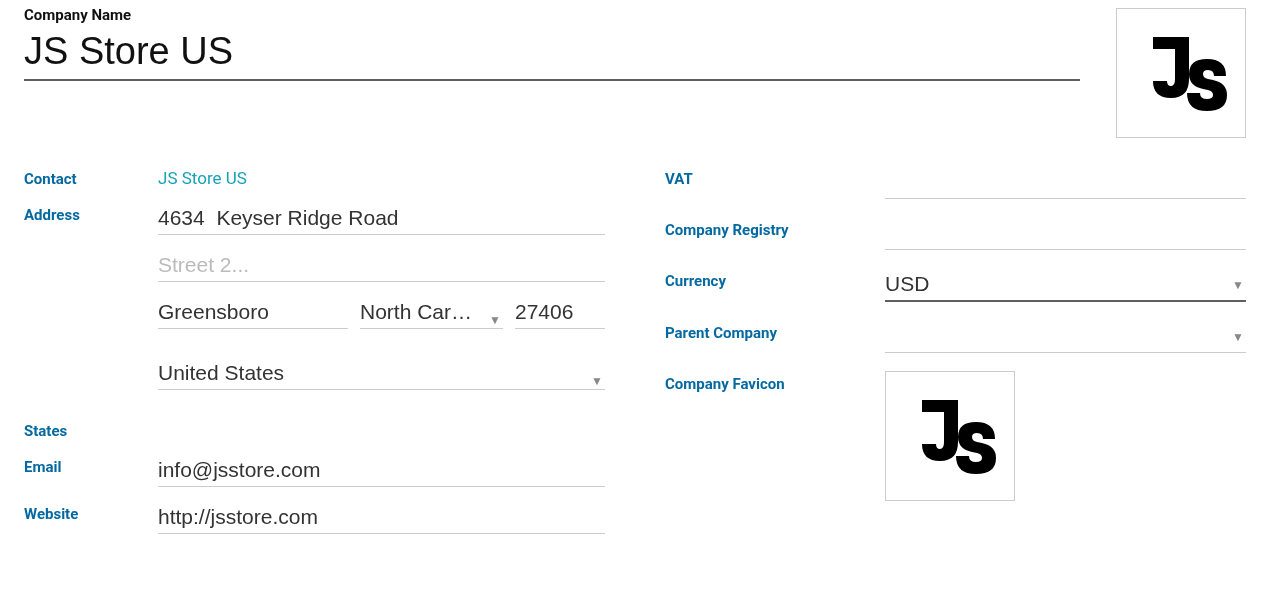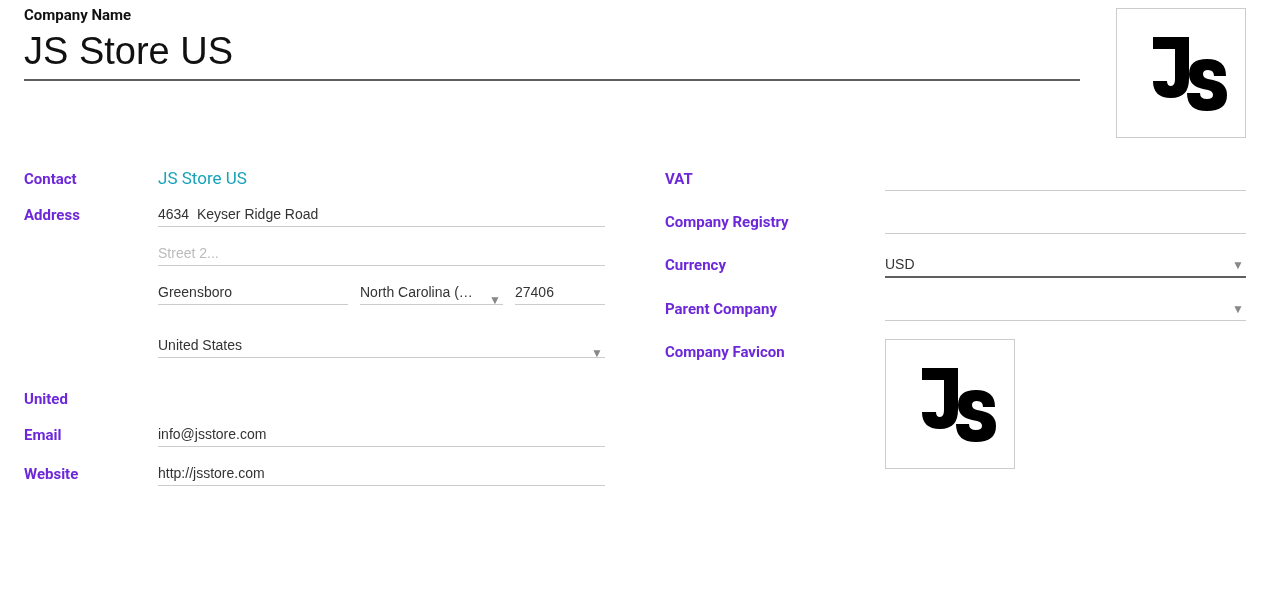--- a/index.html
+++ b/index.html
@@ -89,36 +89,36 @@
 }
 .row {
   display: flex;
   align-items: flex-start;
   margin-bottom: 14px;
 }
 .row-label {
   width: 134px;
   font-size: 15px;
   font-weight: 700;
-  color: #6d28d9;
+  color: #0369a1;
   padding-top: 4px;
 }
 .row-content {
   flex: 1;
 }
 .link-value {
   color: #17a2b8;
   font-size: 17px;
   cursor: pointer;
   display: inline-block;
   padding-top: 2px;
 }
 .field {
   width: 100%;
-  font-size: 14px;
+  font-size: 21px;
   color: #333;
   border: none;
   border-bottom: 1px solid #ccc;
   background: transparent;
   outline: none;
   padding: 4px 0;
 }
 .field::placeholder {
   color: #bbb;
 }
@@ -223,21 +223,21 @@
             <input class="field zip" type="text" value="27406" style="">
           </div>
           <div class="select-wrap" style="margin-bottom:0;">
             <input class="field" type="text" value="United States" style="">
             <span class="caret">▼</span>
           </div>
         </div>
       </div>
 
       <div class="row">
-        <div class="row-label">United</div>
+        <div class="row-label">States</div>
       </div>
 
       <div class="row">
         <div class="row-label">Email</div>
         <div class="row-content">
           <input class="field" type="text" value="info@jsstore.com" style="">
         </div>
       </div>
 
       <div class="row">

